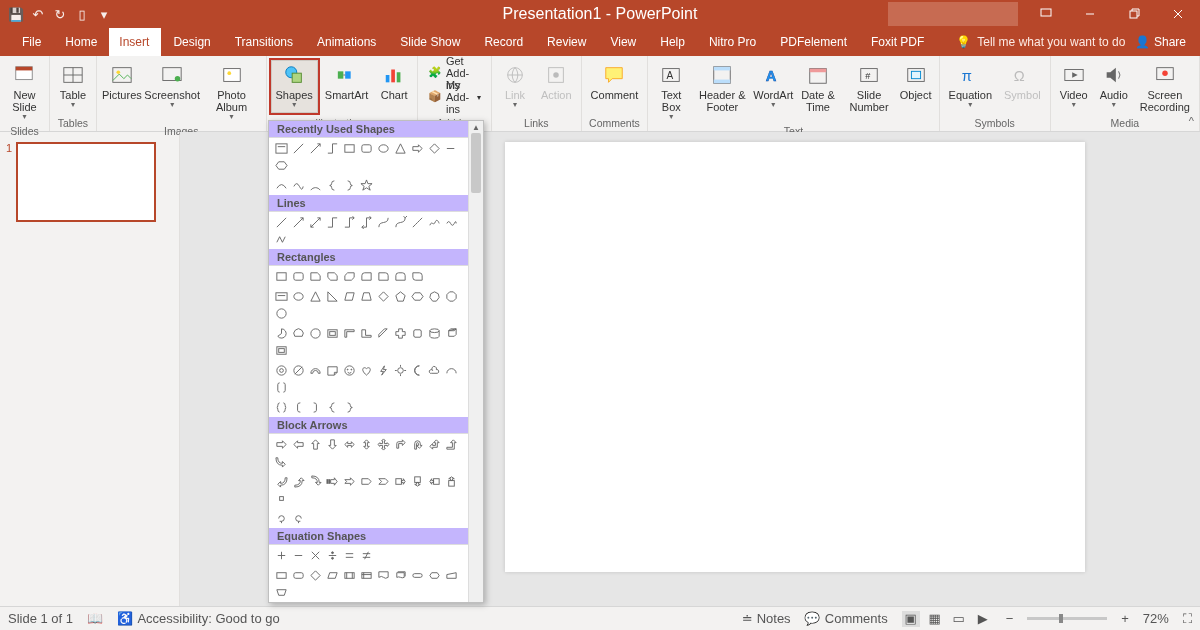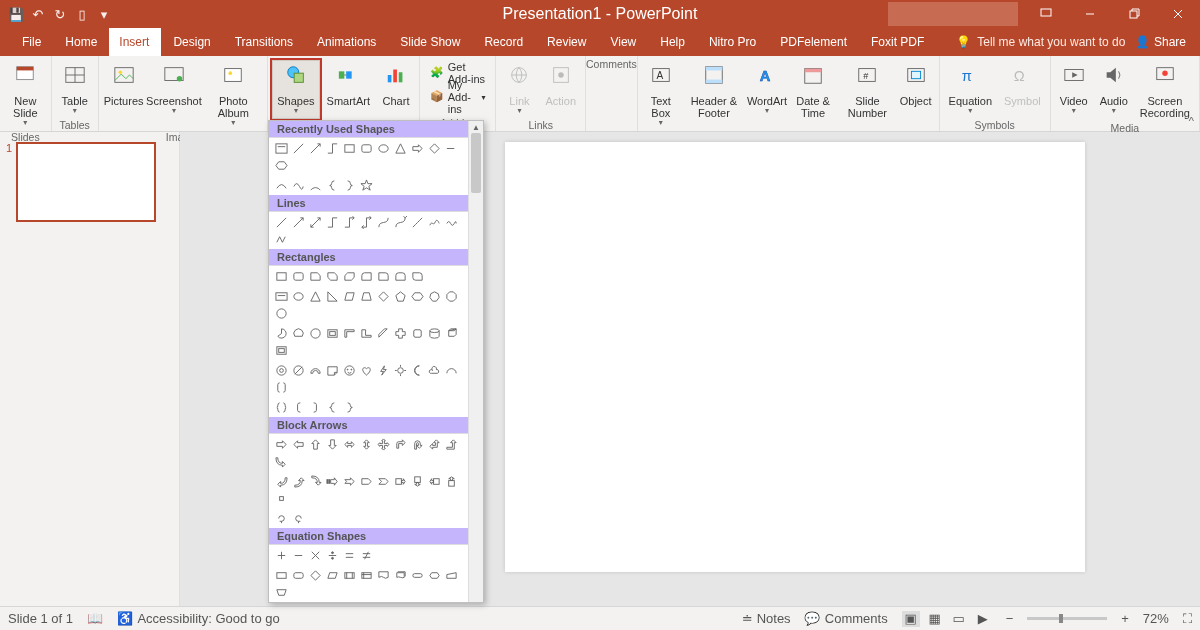--- a/index.html
+++ b/index.html
@@ -17,21 +17,21 @@
   .tab.active { background: #fff; color: #b7472a; padding-left: 10px; }
   .tell-me { margin-left: 20px; display: flex; align-items: center; gap: 6px; color: #fdeae4; }
   .share { margin-left: auto; margin-right: 14px; display: flex; align-items: center; gap: 4px; }
   .ribbon { height: 76px; background: #f3f2f1; border-bottom: 1px solid #d6d6d6; display: flex; position: relative; }
   .group { display: flex; flex-direction: column; border-right: 1px solid #e1dfdd; padding: 2px 0 0 0; }
   .group-body { flex: 1; display: flex; align-items: flex-start; padding: 2px 4px 0 4px; gap: 2px; }
   .group-label { text-align: center; font-size: 10.5px; color: #666; padding-bottom: 2px; }
   .rbtn { display: flex; flex-direction: column; align-items: center; justify-content: flex-start; min-width: 38px; padding: 2px 4px; font-size: 11px; color: #333; text-align: center; line-height: 1.1; cursor: pointer; border: 1px solid transparent; }
   .rbtn .ico { width: 24px; height: 24px; margin-bottom: 2px; display: flex; align-items: center; justify-content: center; }
   .rbtn .ico svg { width: 22px; height: 22px; }
-  .rbtn span.lbl { display: block; margin-top: 6px; }
+  .rbtn span.lbl { display: block; }
   .rbtn .drop { font-size: 8px; color: #666; }
   .rbtn.active { background: #e6e2dd; border: 1px solid #cfcac4; }
   .rbtn.highlighted { outline: 2px solid #c0392b; outline-offset: 0; }
   .small-stack { display: flex; flex-direction: column; gap: 2px; padding: 2px 6px; font-size: 11px; }
   .small-stack .row { display: flex; align-items: center; gap: 4px; cursor: pointer; height: 22px; }
   .small-stack .row .mini-ico { width: 14px; height: 14px; }
   .disabled { color: #bfbfbf; }
   .collapse-ribbon { position: absolute; right: 6px; bottom: 4px; font-size: 11px; color: #666; cursor: pointer; }
   .workspace { display: flex; height: 474px; }
   .thumb-pane { width: 180px; background: #f3f2f1; border-right: 1px solid #e1dfdd; padding: 10px 6px; display: flex; }
@@ -265,20 +265,30 @@
               <circle cx="12" cy="12" r="3" fill="#bbb"></circle>
             </svg>
           </div>
         <span class="lbl">Action</span>
       </div>
     </div>
     <div class="group-label">Links</div>
   </div>
 
   <div class="group">
+    <div class="group-body">
+      <div class="rbtn">
+        <div class="ico">
+            <svg viewBox="0 0 24 24">
+              <path d="M3 4 H21 V16 H10 L6 20 V16 H3 Z" fill="#fff176" stroke="#f9a825"></path>
+            </svg>
+          </div>
+        <span class="lbl">Comment</span>
+      </div>
+    </div>
     <div class="group-label">Comments</div>
   </div>
 
   <div class="group">
     <div class="group-body">
       <div class="rbtn">
         <div class="ico">
             <svg viewBox="0 0 24 24">
               <rect x="3" y="5" width="18" height="14" fill="none" stroke="#666"></rect>
               <text x="7" y="16" font-size="11" fill="#333">A</text>

